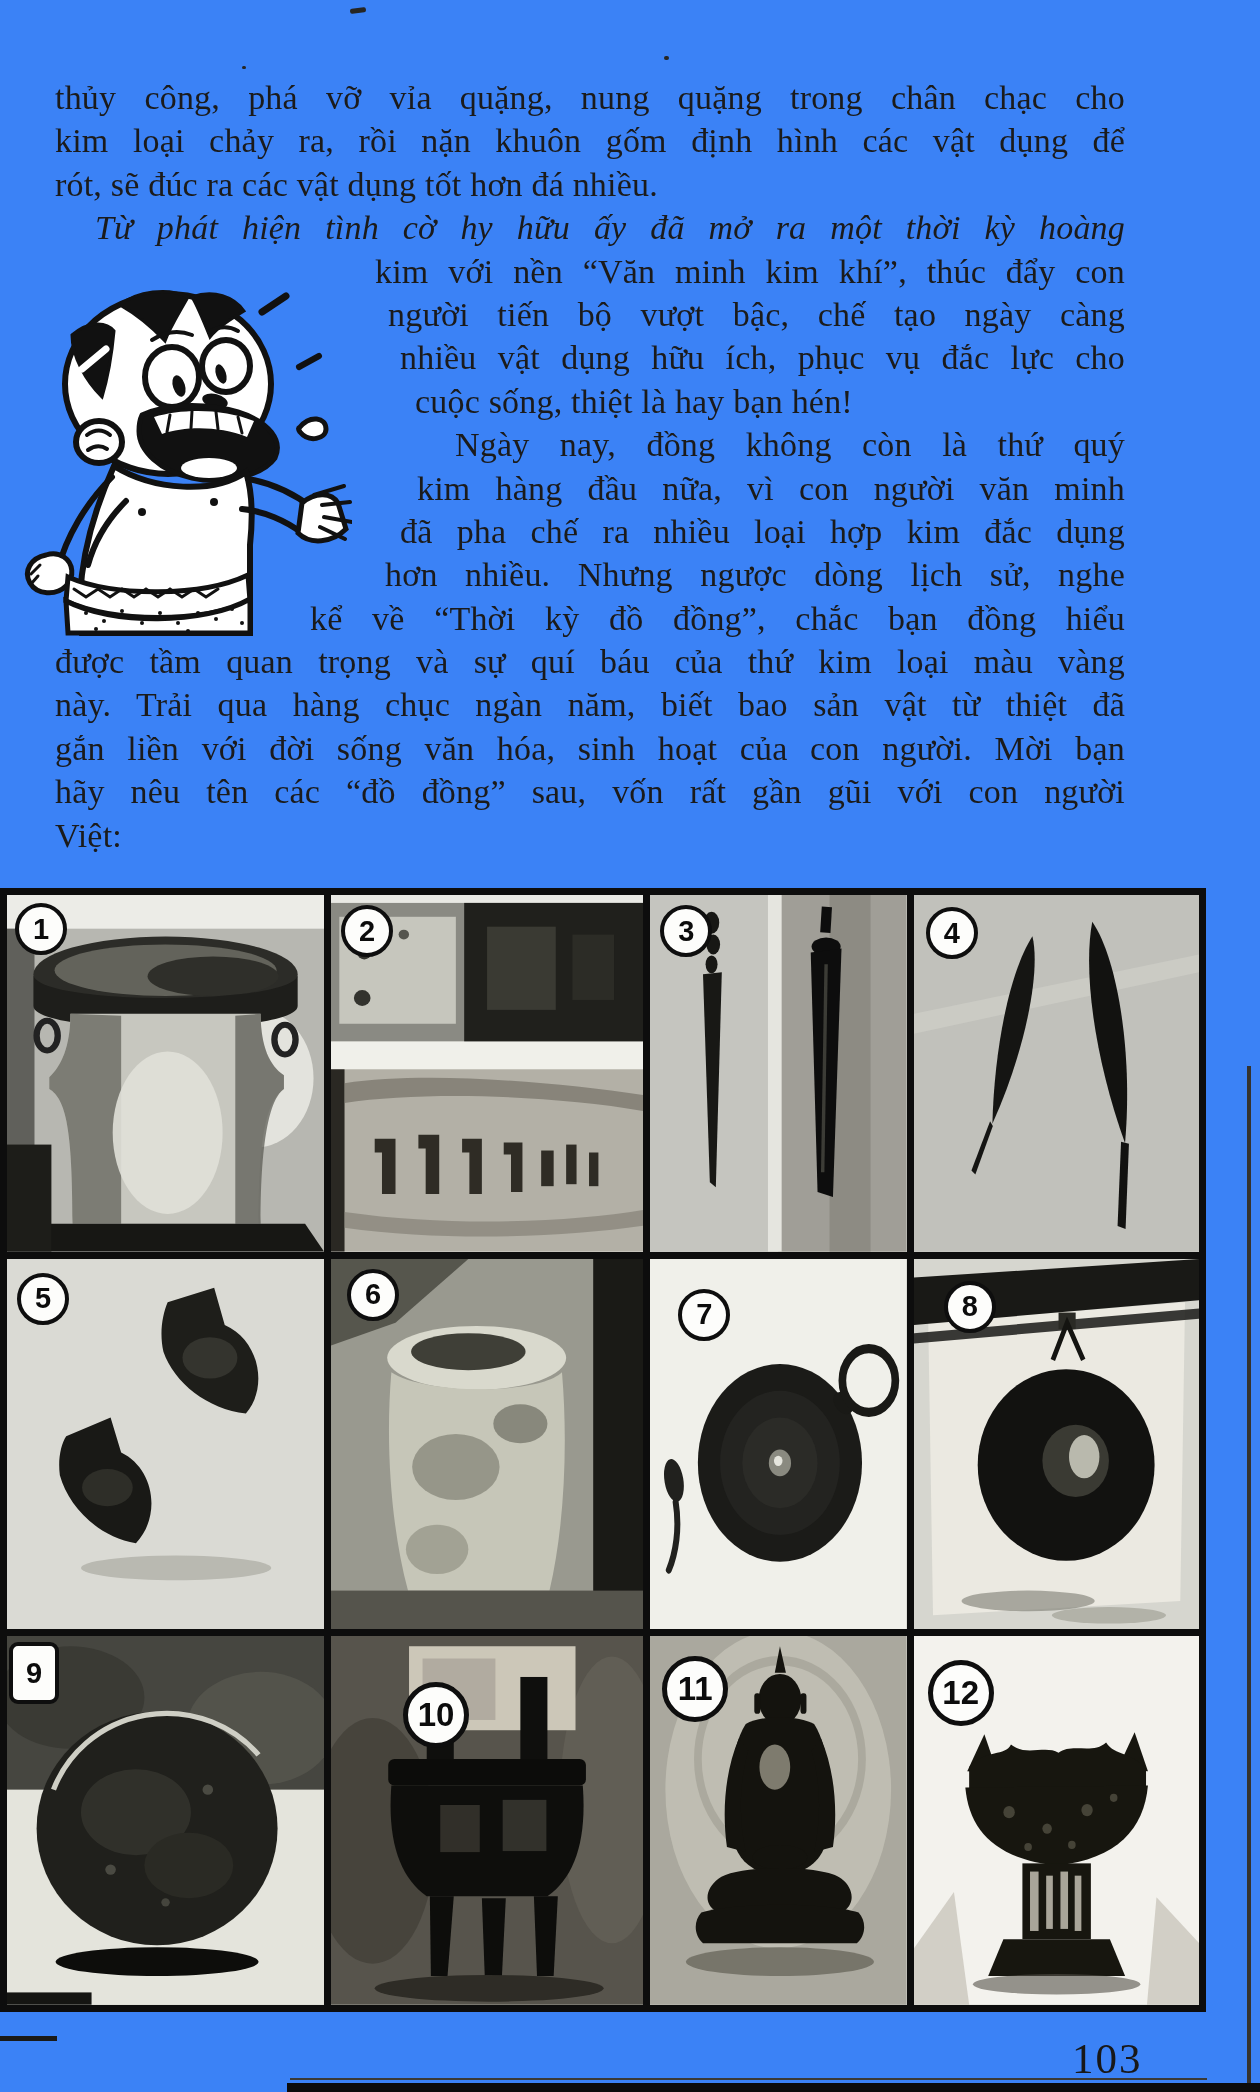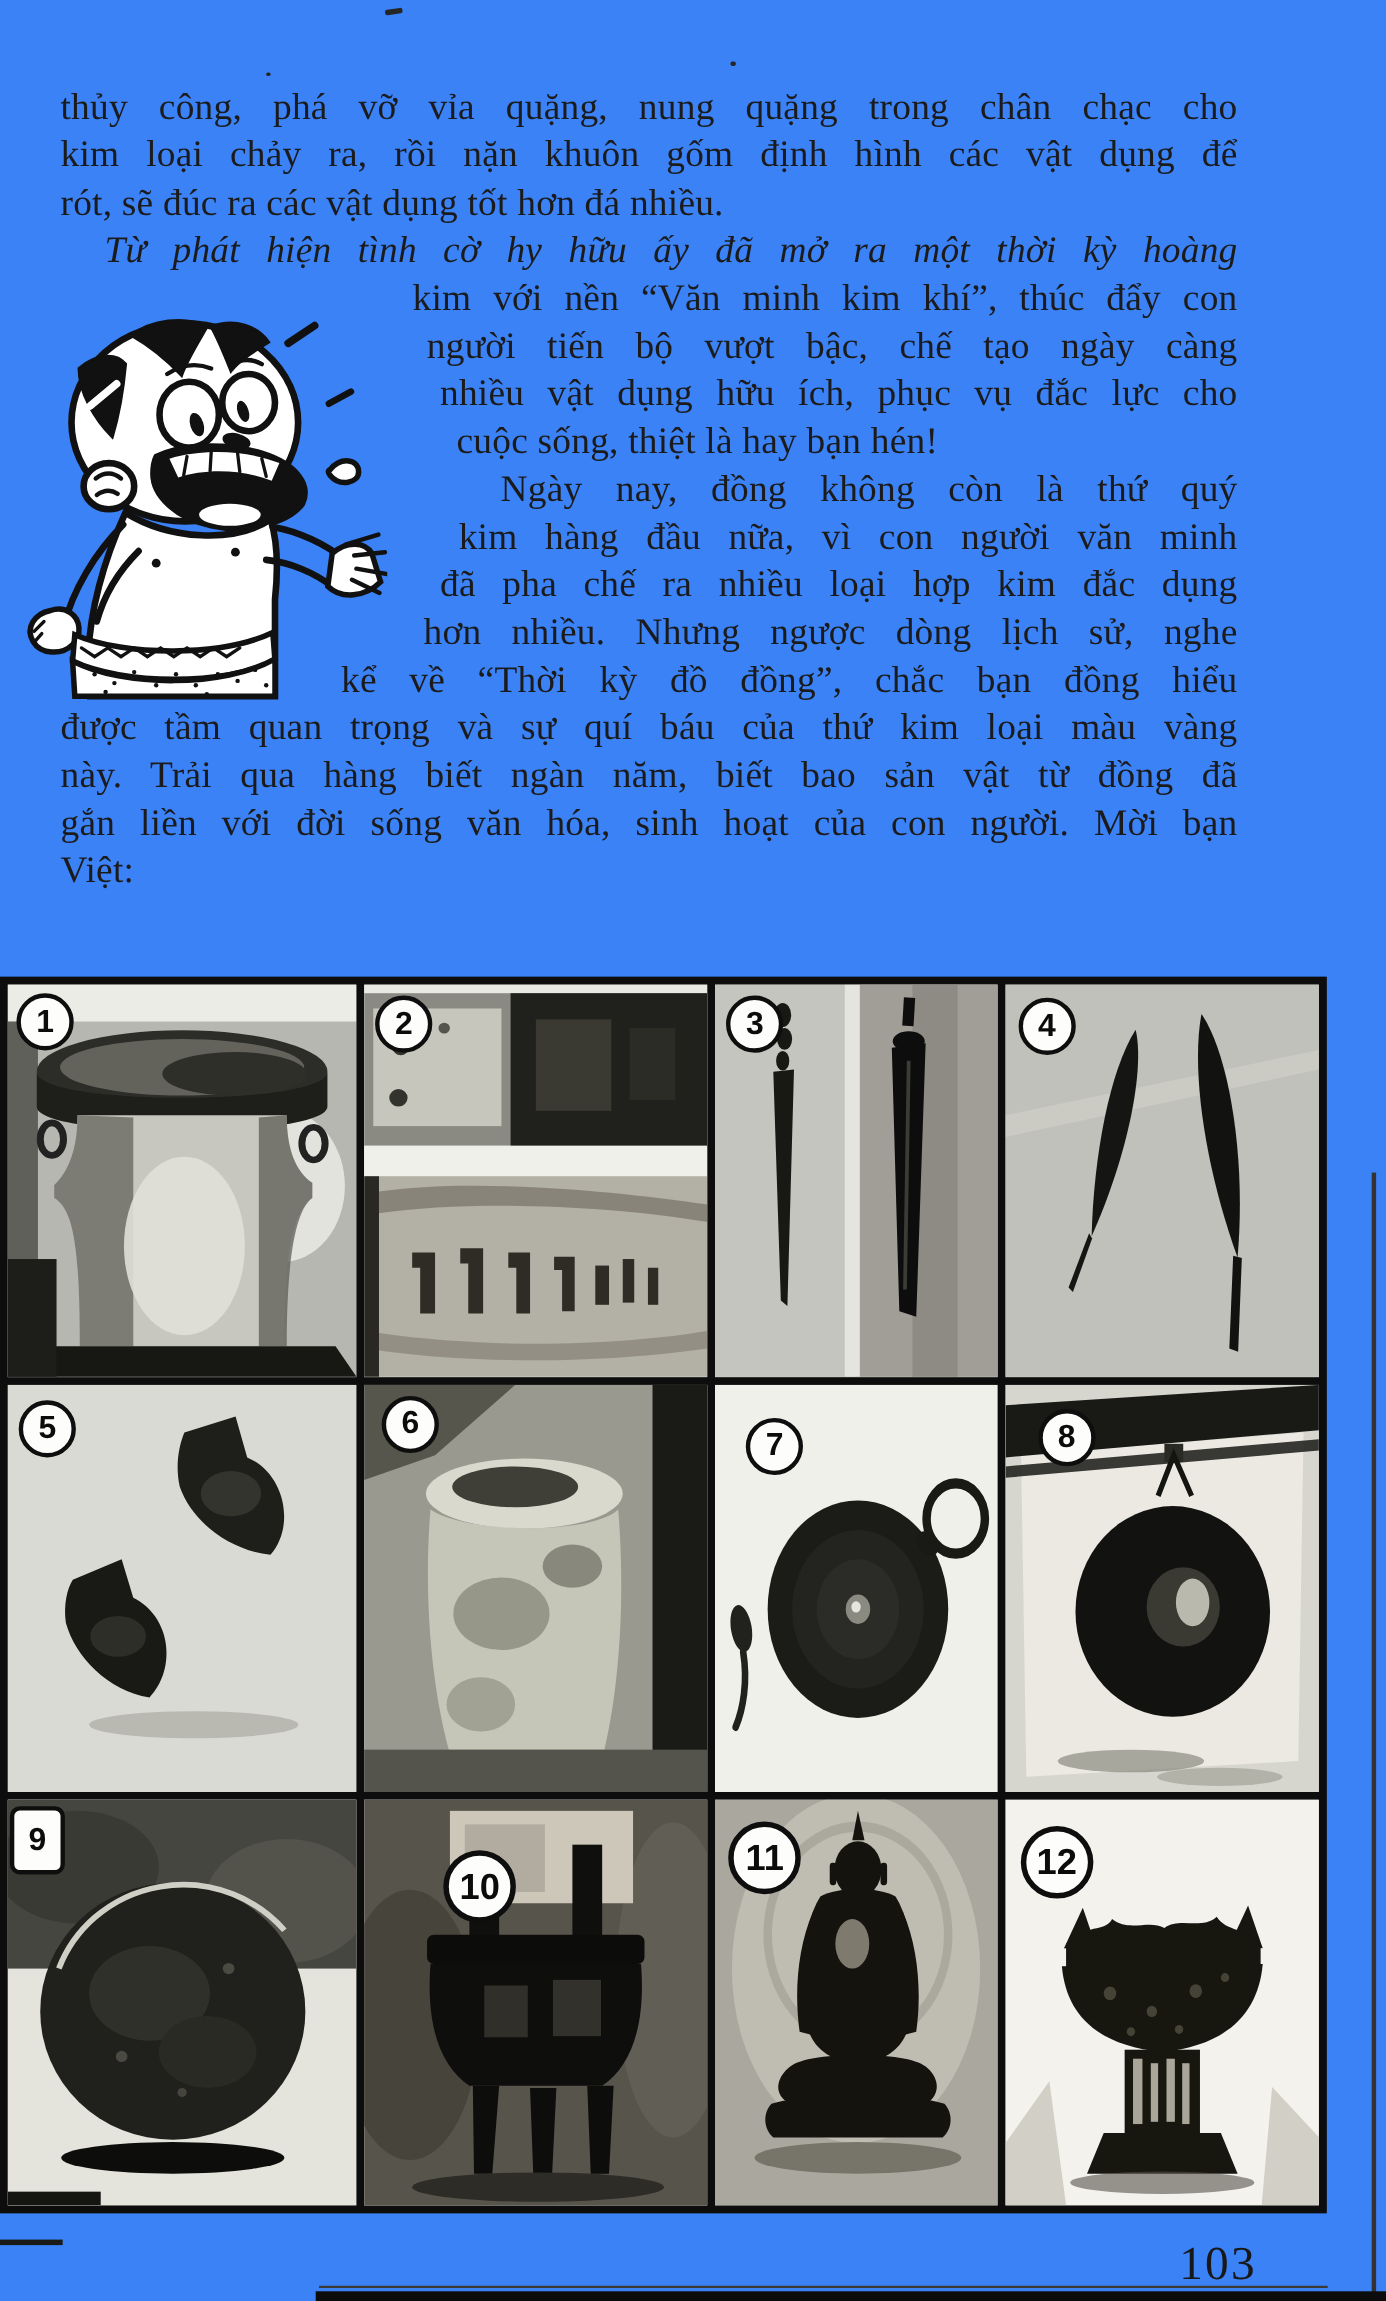--- a/index.html
+++ b/index.html
@@ -60,22 +60,23 @@
     <div class="tl l5">kim với nền “Văn minh kim khí”, thúc đẩy con</div>
     <div class="tl l6">người tiến bộ vượt bậc, chế tạo ngày càng</div>
     <div class="tl l7">nhiều vật dụng hữu ích, phục vụ đắc lực cho</div>
     <div class="tl l8 end">cuộc sống, thiệt là hay bạn hén!</div>
     <div class="tl l9">Ngày nay, đồng không còn là thứ quý</div>
     <div class="tl l10">kim hàng đầu nữa, vì con người văn minh</div>
     <div class="tl l11">đã pha chế ra nhiều loại hợp kim đắc dụng</div>
     <div class="tl l12">hơn nhiều. Nhưng ngược dòng lịch sử, nghe</div>
     <div class="tl l13">kể về “Thời kỳ đồ đồng”, chắc bạn đồng hiểu</div>
     <div class="tl">được tầm quan trọng và sự quí báu của thứ kim loại màu vàng</div>
-    <div class="tl">này. Trải qua hàng biết ngàn năm, biết bao sản vật từ đồng đã</div>
+    <div class="tl">này. Trải qua hàng chục ngàn năm, biết bao sản vật từ thiệt đã</div>
     <div class="tl">gắn liền với đời sống văn hóa, sinh hoạt của con người. Mời bạn</div>
+    <div class="tl">hãy nêu tên các “đồ đồng” sau, vốn rất gần gũi với con người</div>
     <div class="tl end">Việt:</div>
   </div>
 
   <svg class="cartoon" viewBox="0 0 350 392">
     <g stroke="#111" stroke-linecap="round" fill="none">
 
       <path d="M260,67 l24,-16" stroke-width="7"></path>
       <path d="M297,122 l20,-11" stroke-width="6"></path>
       <path d="M298,182 c10,-12 26,-10 26,2 c0,10 -17,14 -26,3 c-2,-3 -2,-4 0,-5 z" fill="#fff" stroke-width="5"></path>
 

